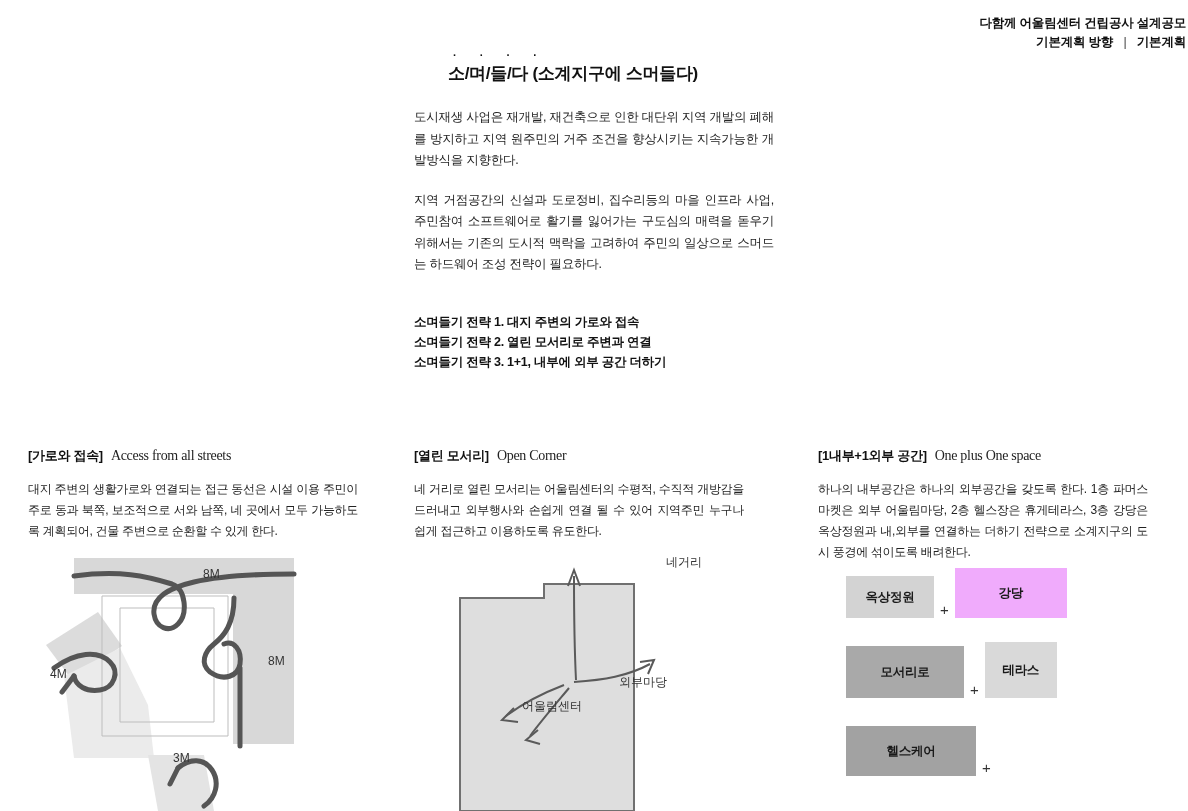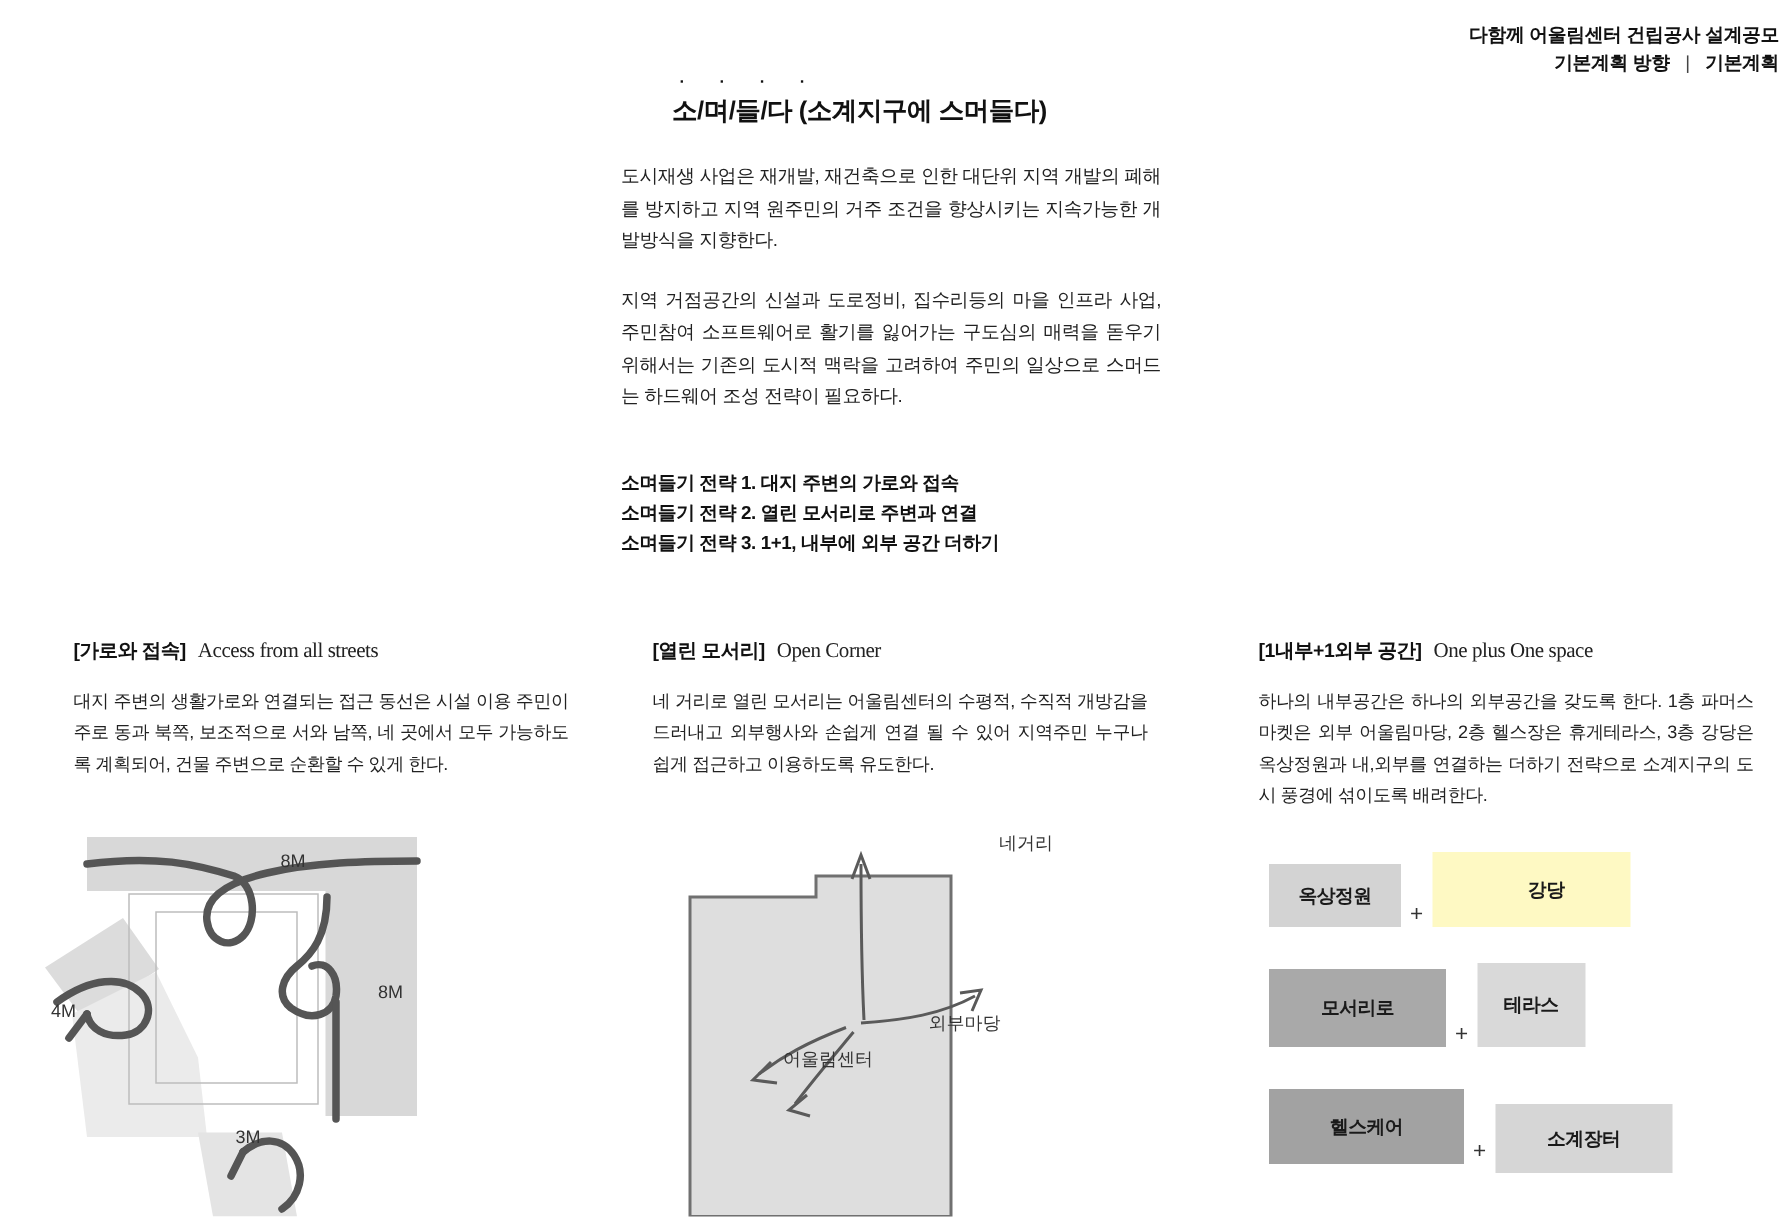--- a/index.html
+++ b/index.html
@@ -84,23 +84,22 @@
     font-size: 12.5px;
     font-weight: bold;
     line-height: 1.62;
     letter-spacing: -0.25px;
     color: #111;
   }
 
   
   .col {
     position: absolute;
-    top: 425px;
+    top: 447px;
     width: 330px;
-    margin-left: 21px;
   }
   .col-1 { left: 28px; }
   .col-2 { left: 414px; }
   .col-3 { left: 818px; }
 
   .col-head {
     font-size: 13px;
     letter-spacing: -0.3px;
     color: #111;
     white-space: nowrap;
@@ -122,21 +121,21 @@
     letter-spacing: -0.3px;
     color: #222;
     text-align: justify;
   }
 
   
   .figure {
     position: absolute;
     top: 540px;
   }
-  .fig-1 { left: 12px; width: 340px; height: 271px; text-align: center; }
+  .fig-1 { left: 28px; width: 340px; height: 271px; text-align: center; }
   .fig-2 { left: 414px; width: 340px; height: 271px; }
   .fig-3 { left: 818px; width: 345px; height: 271px; }
 
   svg { display: block; }
 
   .fig-label {
     font-size: 12px;
     fill: #333;
     font-family: "Liberation Sans", sans-serif;
   }
@@ -264,27 +263,26 @@
     <text class="fig-label" x="252" y="26">네거리</text>
     <text class="fig-label" x="205" y="146">외부마당</text>
     <text class="fig-label" x="108" y="170">어울림센터</text>
   </svg>
 </div>
 
 <div class="figure fig-3">
   <div class="blockrow" style="left:28px; top:28px;">
     <div class="blk" style="width:88px; height:42px; background:#d3d3d3;">옥상정원</div>
     <div class="plus">+</div>
-    <div class="blk" style="width:112px; height:50px; background:#fef9c3;padding-left:20px;">강당</div>
+    <div class="blk" style="width:112px; height:50px; background:#f0abfc;">강당</div>
   </div>
 
   <div class="blockrow" style="left:28px; top:102px;">
     <div class="blk" style="width:118px; height:52px; background:#a9a9a9;">모서리로</div>
     <div class="plus">+</div>
     <div class="blk" style="width:72px; height:56px; background:#d9d9d9;">테라스</div>
   </div>
 
   <div class="blockrow" style="left:28px; top:186px;">
     <div class="blk" style="width:130px; height:50px; background:#a2a2a2;">헬스케어</div>
     <div class="plus">+</div>
-    <div class="blk" style="width:118px; height:46px; background:#d6d6d6; align-self:flex-end; margin-bottom:-6px;">소계장터</div>
   </div>
 </div>
 
 </body></html>

